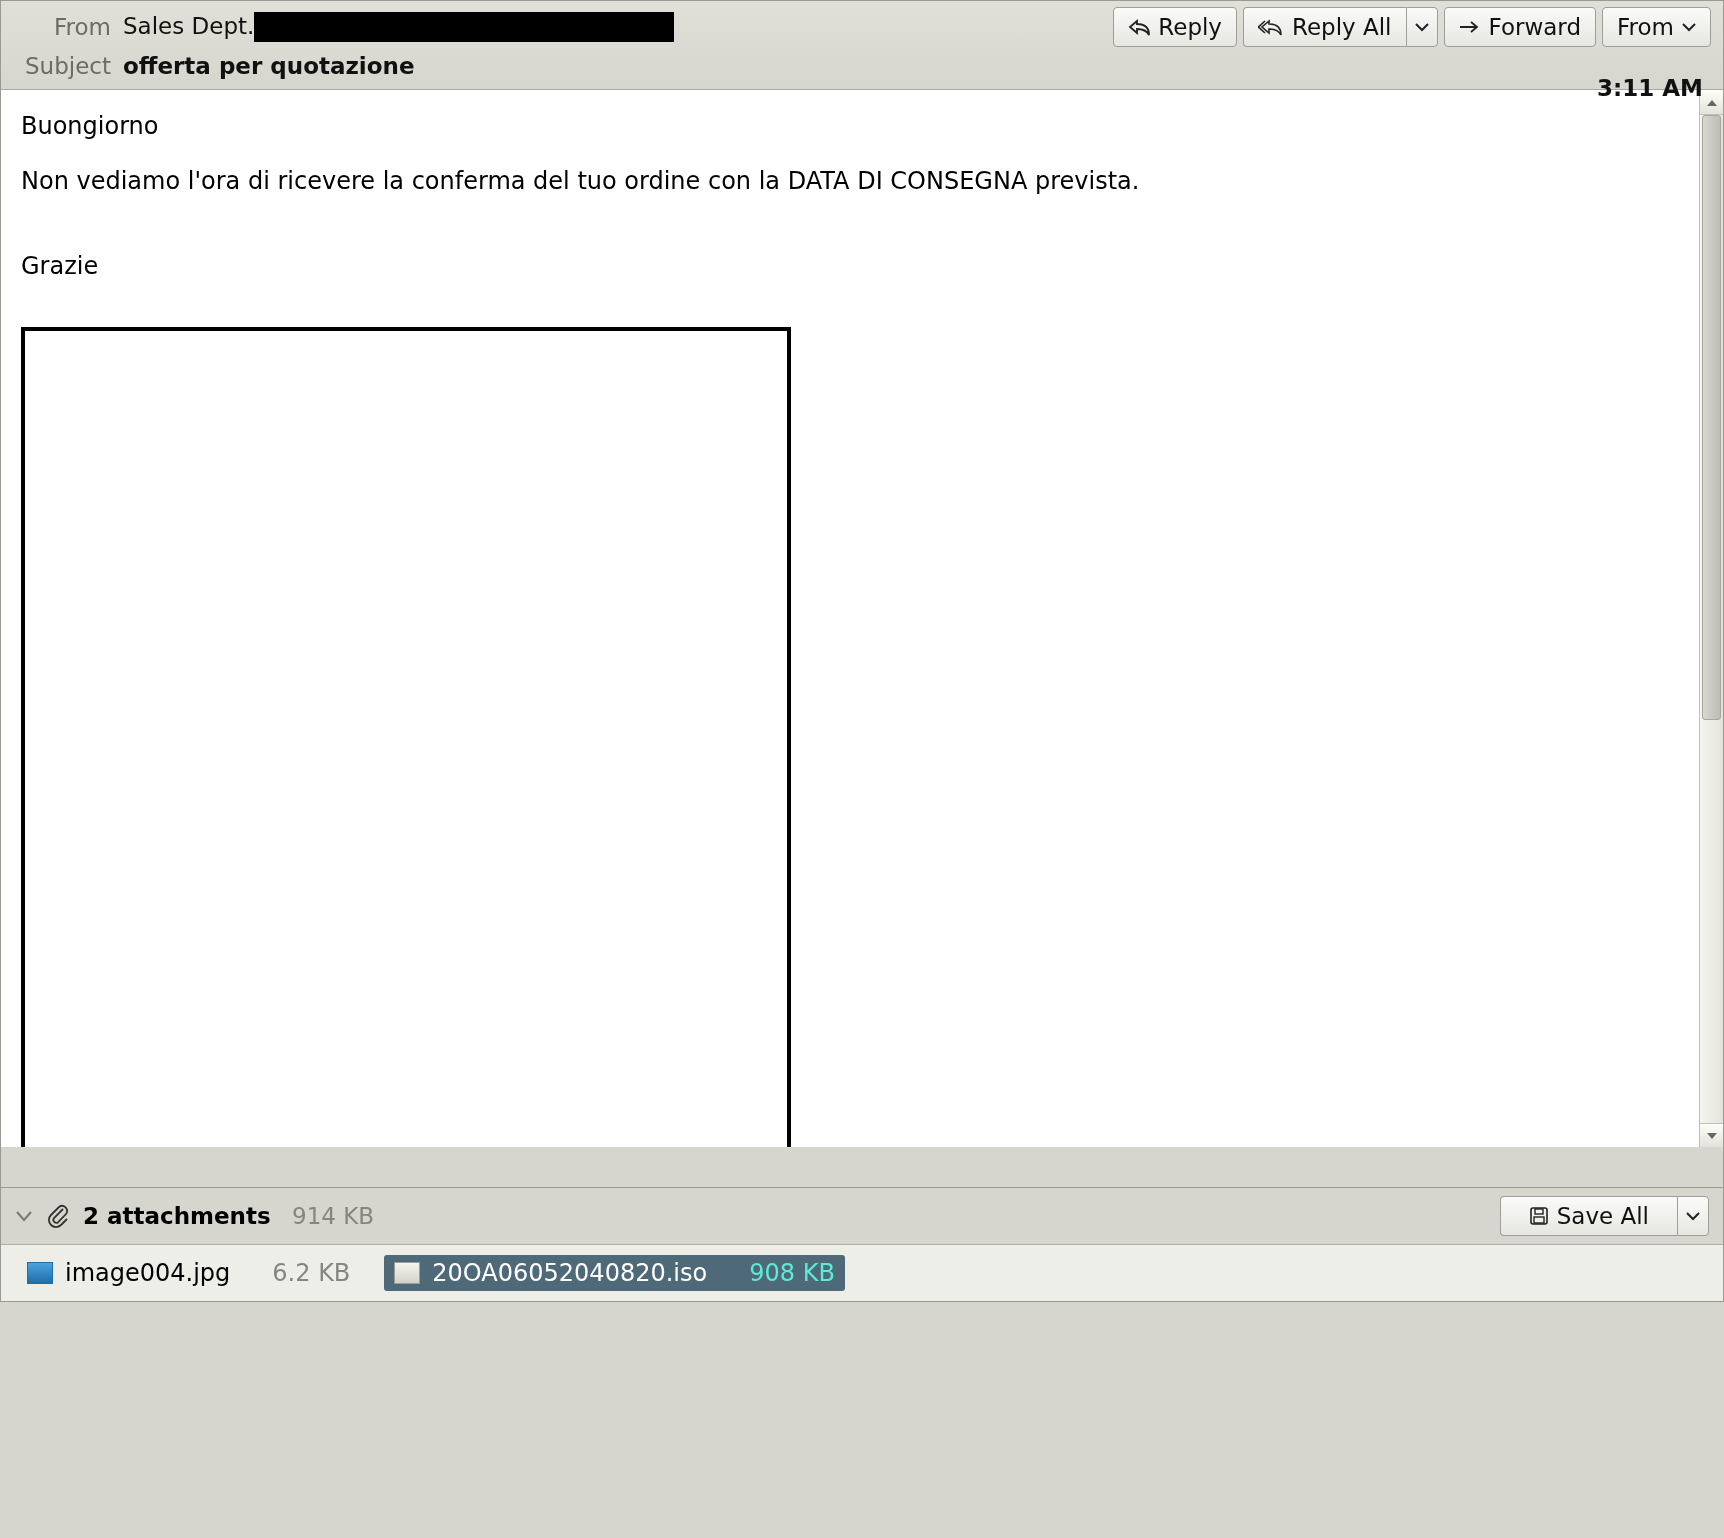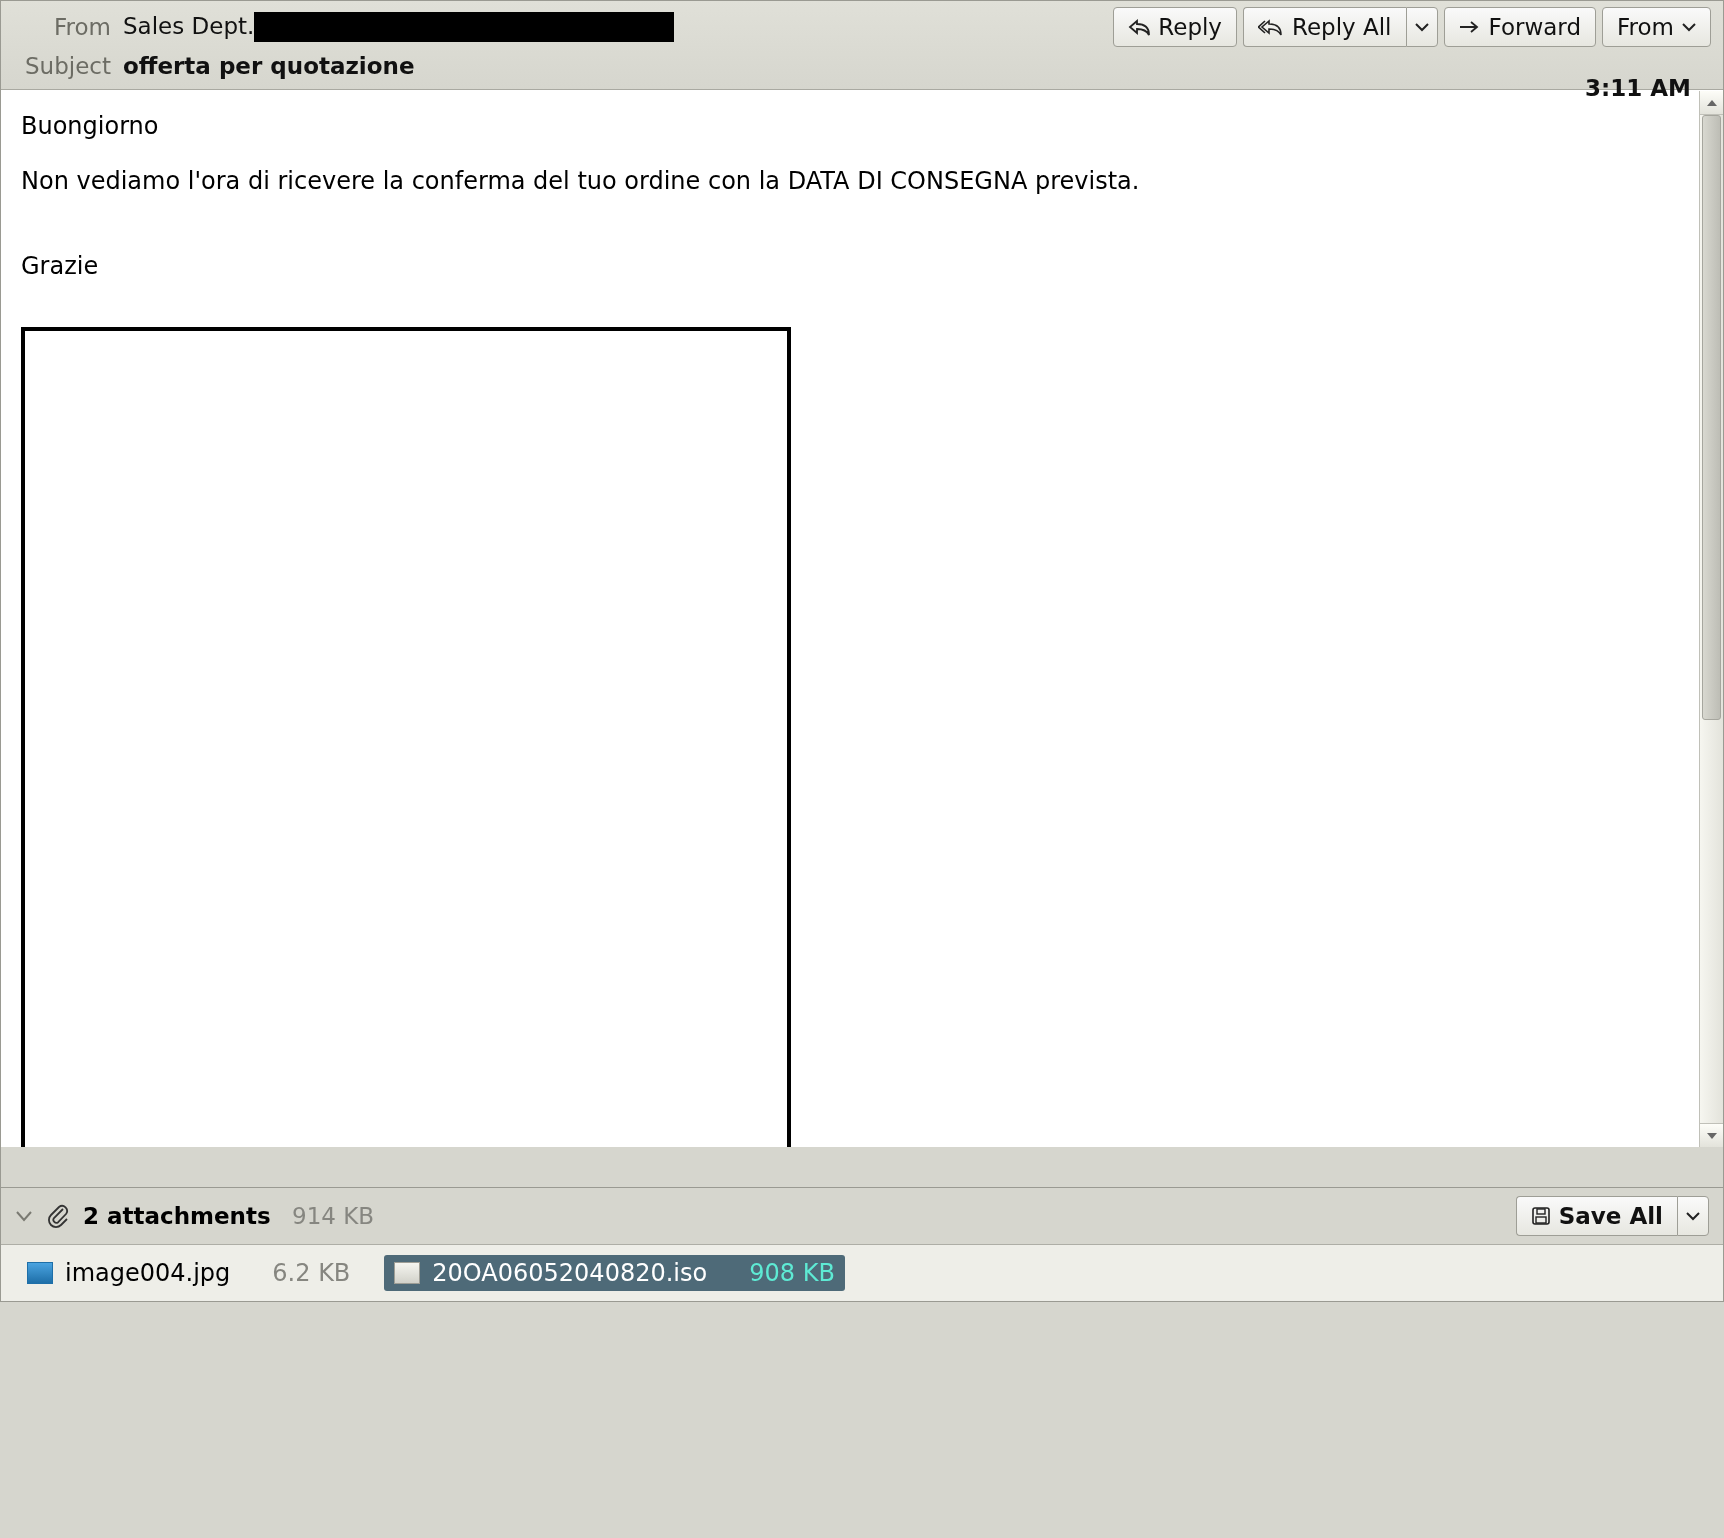--- a/index.html
+++ b/index.html
@@ -66,21 +66,21 @@
     cursor: pointer;
     user-select: none;
     height: 40px;
   }
   .btn.split-main { border-top-right-radius:0; border-bottom-right-radius:0; border-right:none; }
   .btn.split-drop { padding: 4px 8px; border-top-left-radius:0; border-bottom-left-radius:0; }
   .btn.split-drop svg, .btn .chev svg { display:block; }
   .btn-ico { display:inline-flex; }
   .time-slot {
     position:absolute;
-    right:32px;
+    right:20px;
     top:74px;
     text-align:right;
   }
   .time {
     font-size: 23px;
     font-weight: 700;
     color: #111;
   }
   
   .bodywrap {
@@ -137,21 +137,21 @@
   }
   .attbar .chev-left {
     color: #6c6c64;
   }
   .att-summary {
     font-weight:700;
   }
   .att-size-total { color: #868680; font-weight:400; }
   .attbar .spacer { flex:1; }
   .saveall-group { display:flex; }
-  .btn.saveall-main { border-top-right-radius:0;border-bottom-right-radius:0; border-right:none; padding:4px 14px;font-weight:bold;}
+  .btn.saveall-main { border-top-right-radius:0;border-bottom-right-radius:0; border-right:none; padding:4px 28px;}
   .btn.saveall-drop { border-top-left-radius:0;border-bottom-left-radius:0; padding:4px 8px;}
   
   .attlist {
     border-top: 1px solid #aeaea6;
     background: #eeeee8;
     display:flex;
     align-items:center;
     padding: 10px 16px;
     gap: 24px;
     font-size: 24px;

